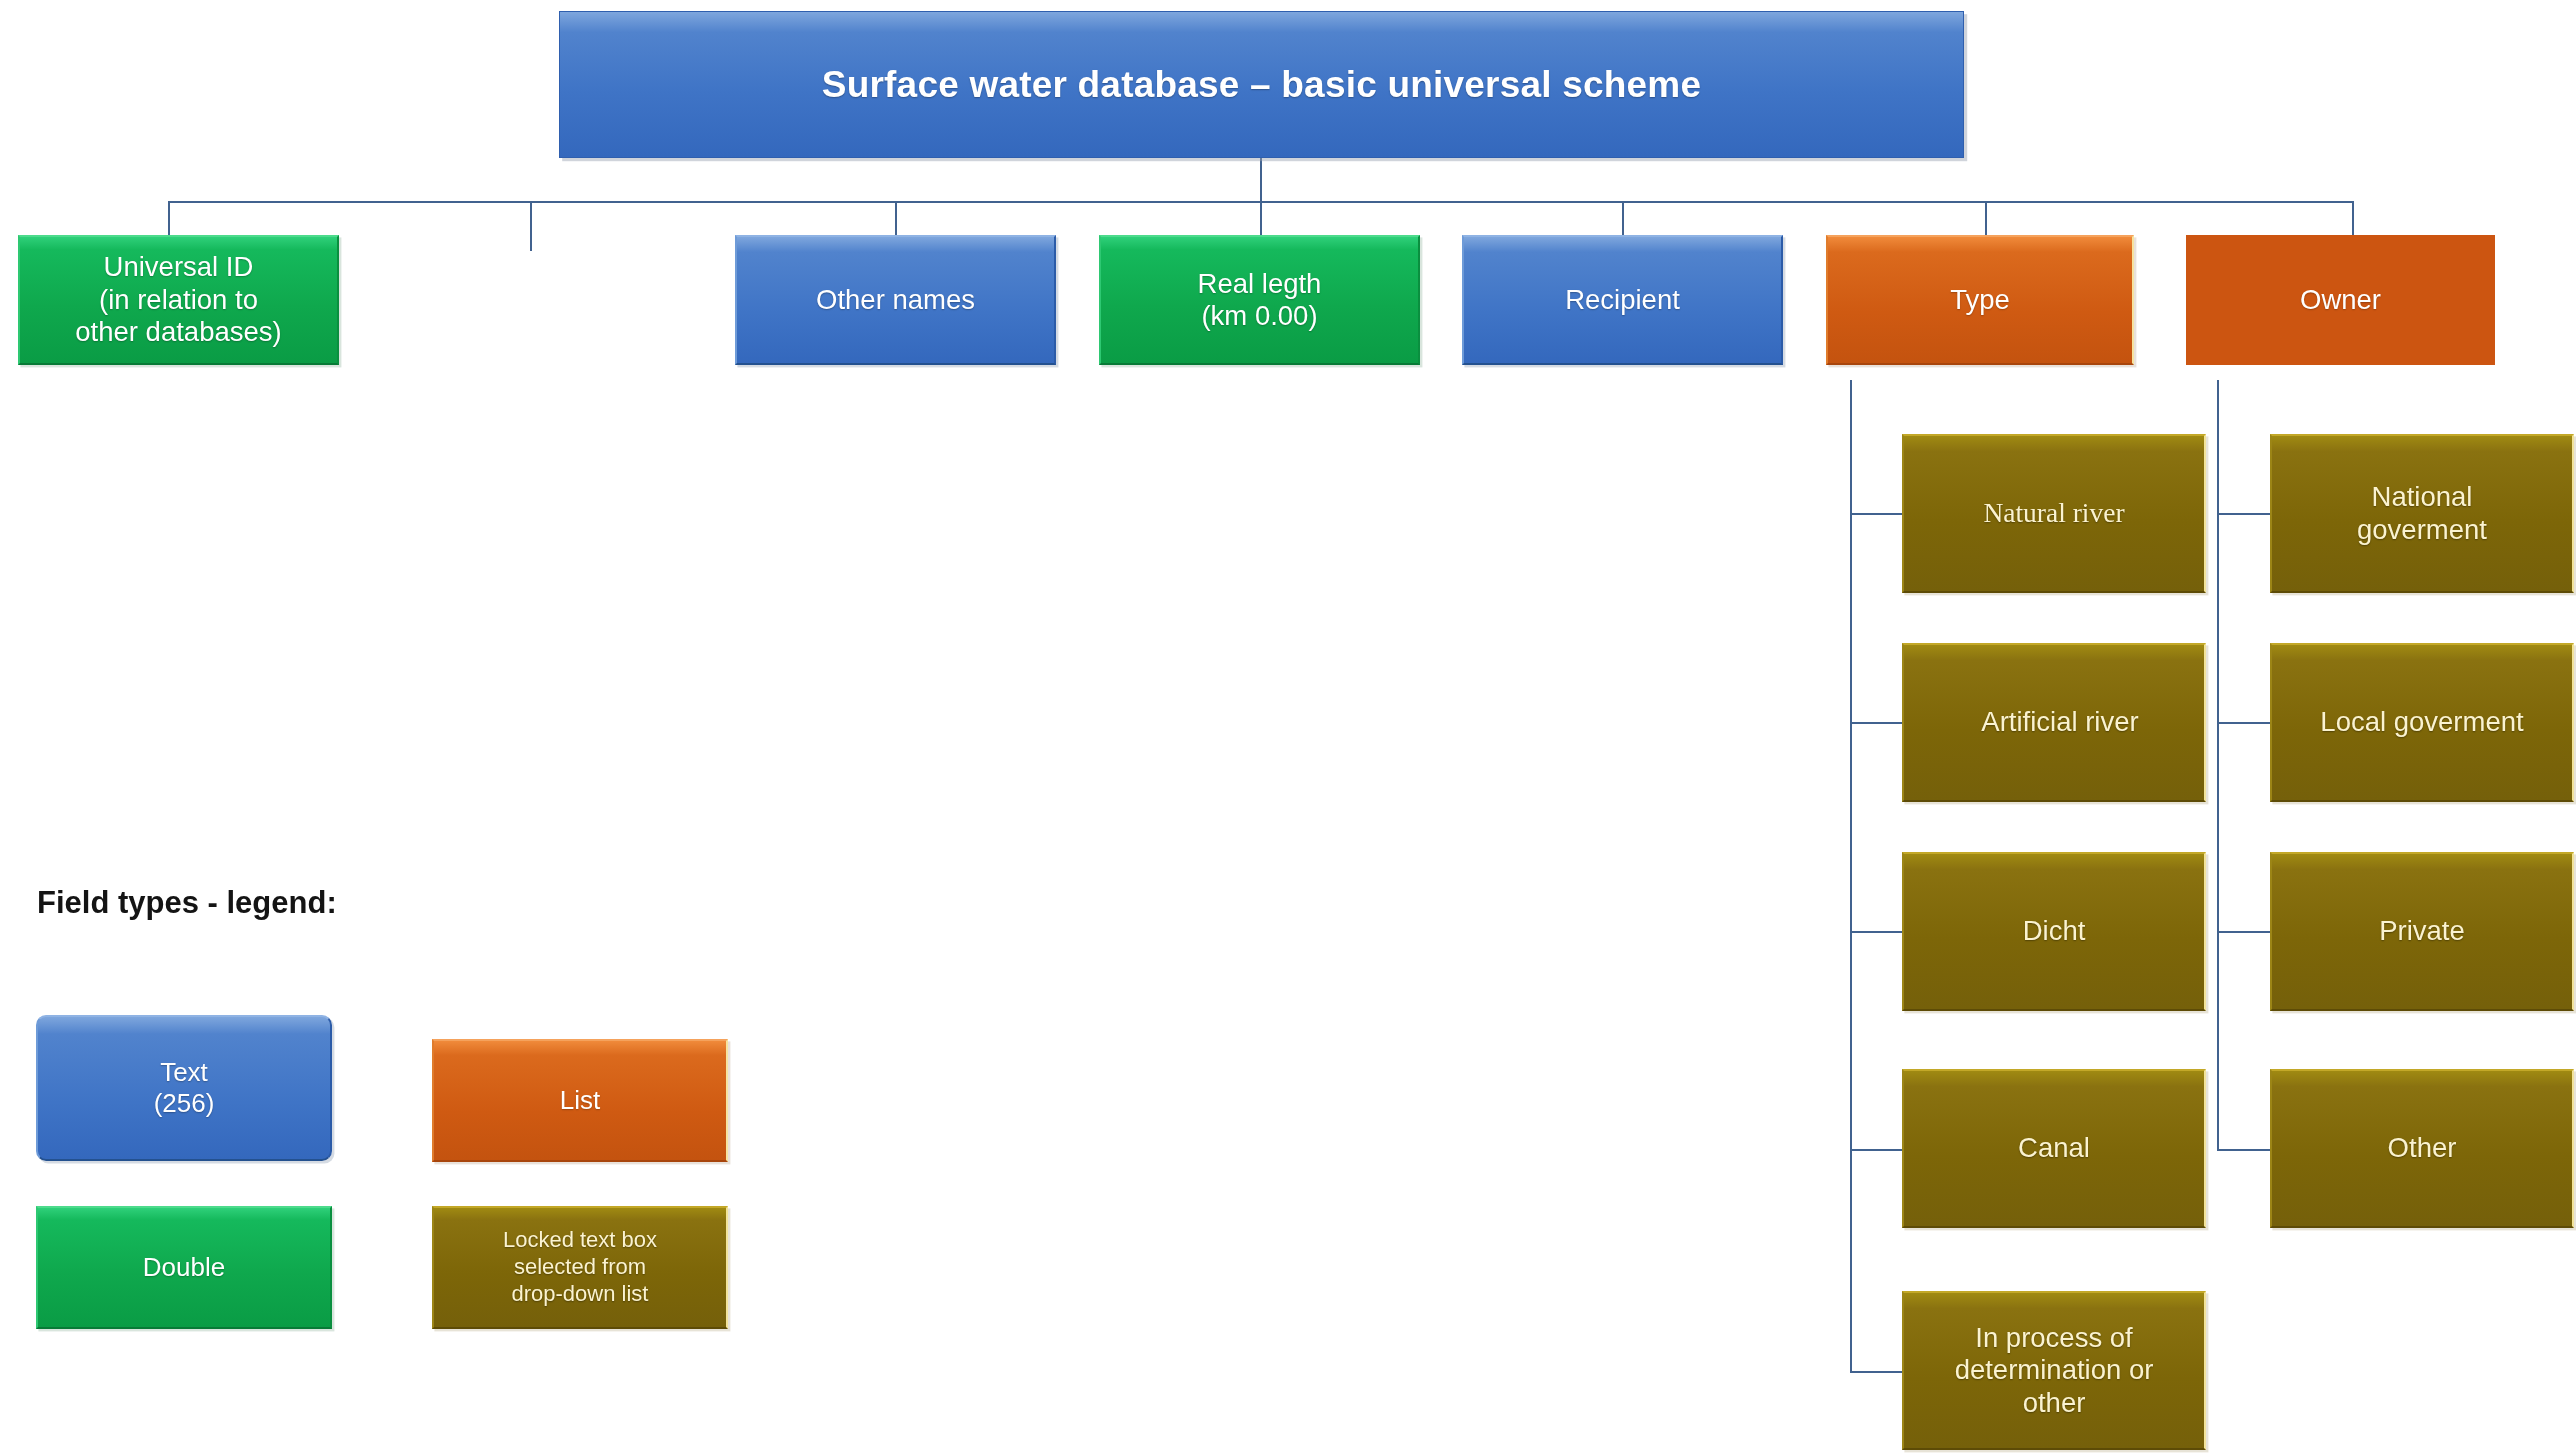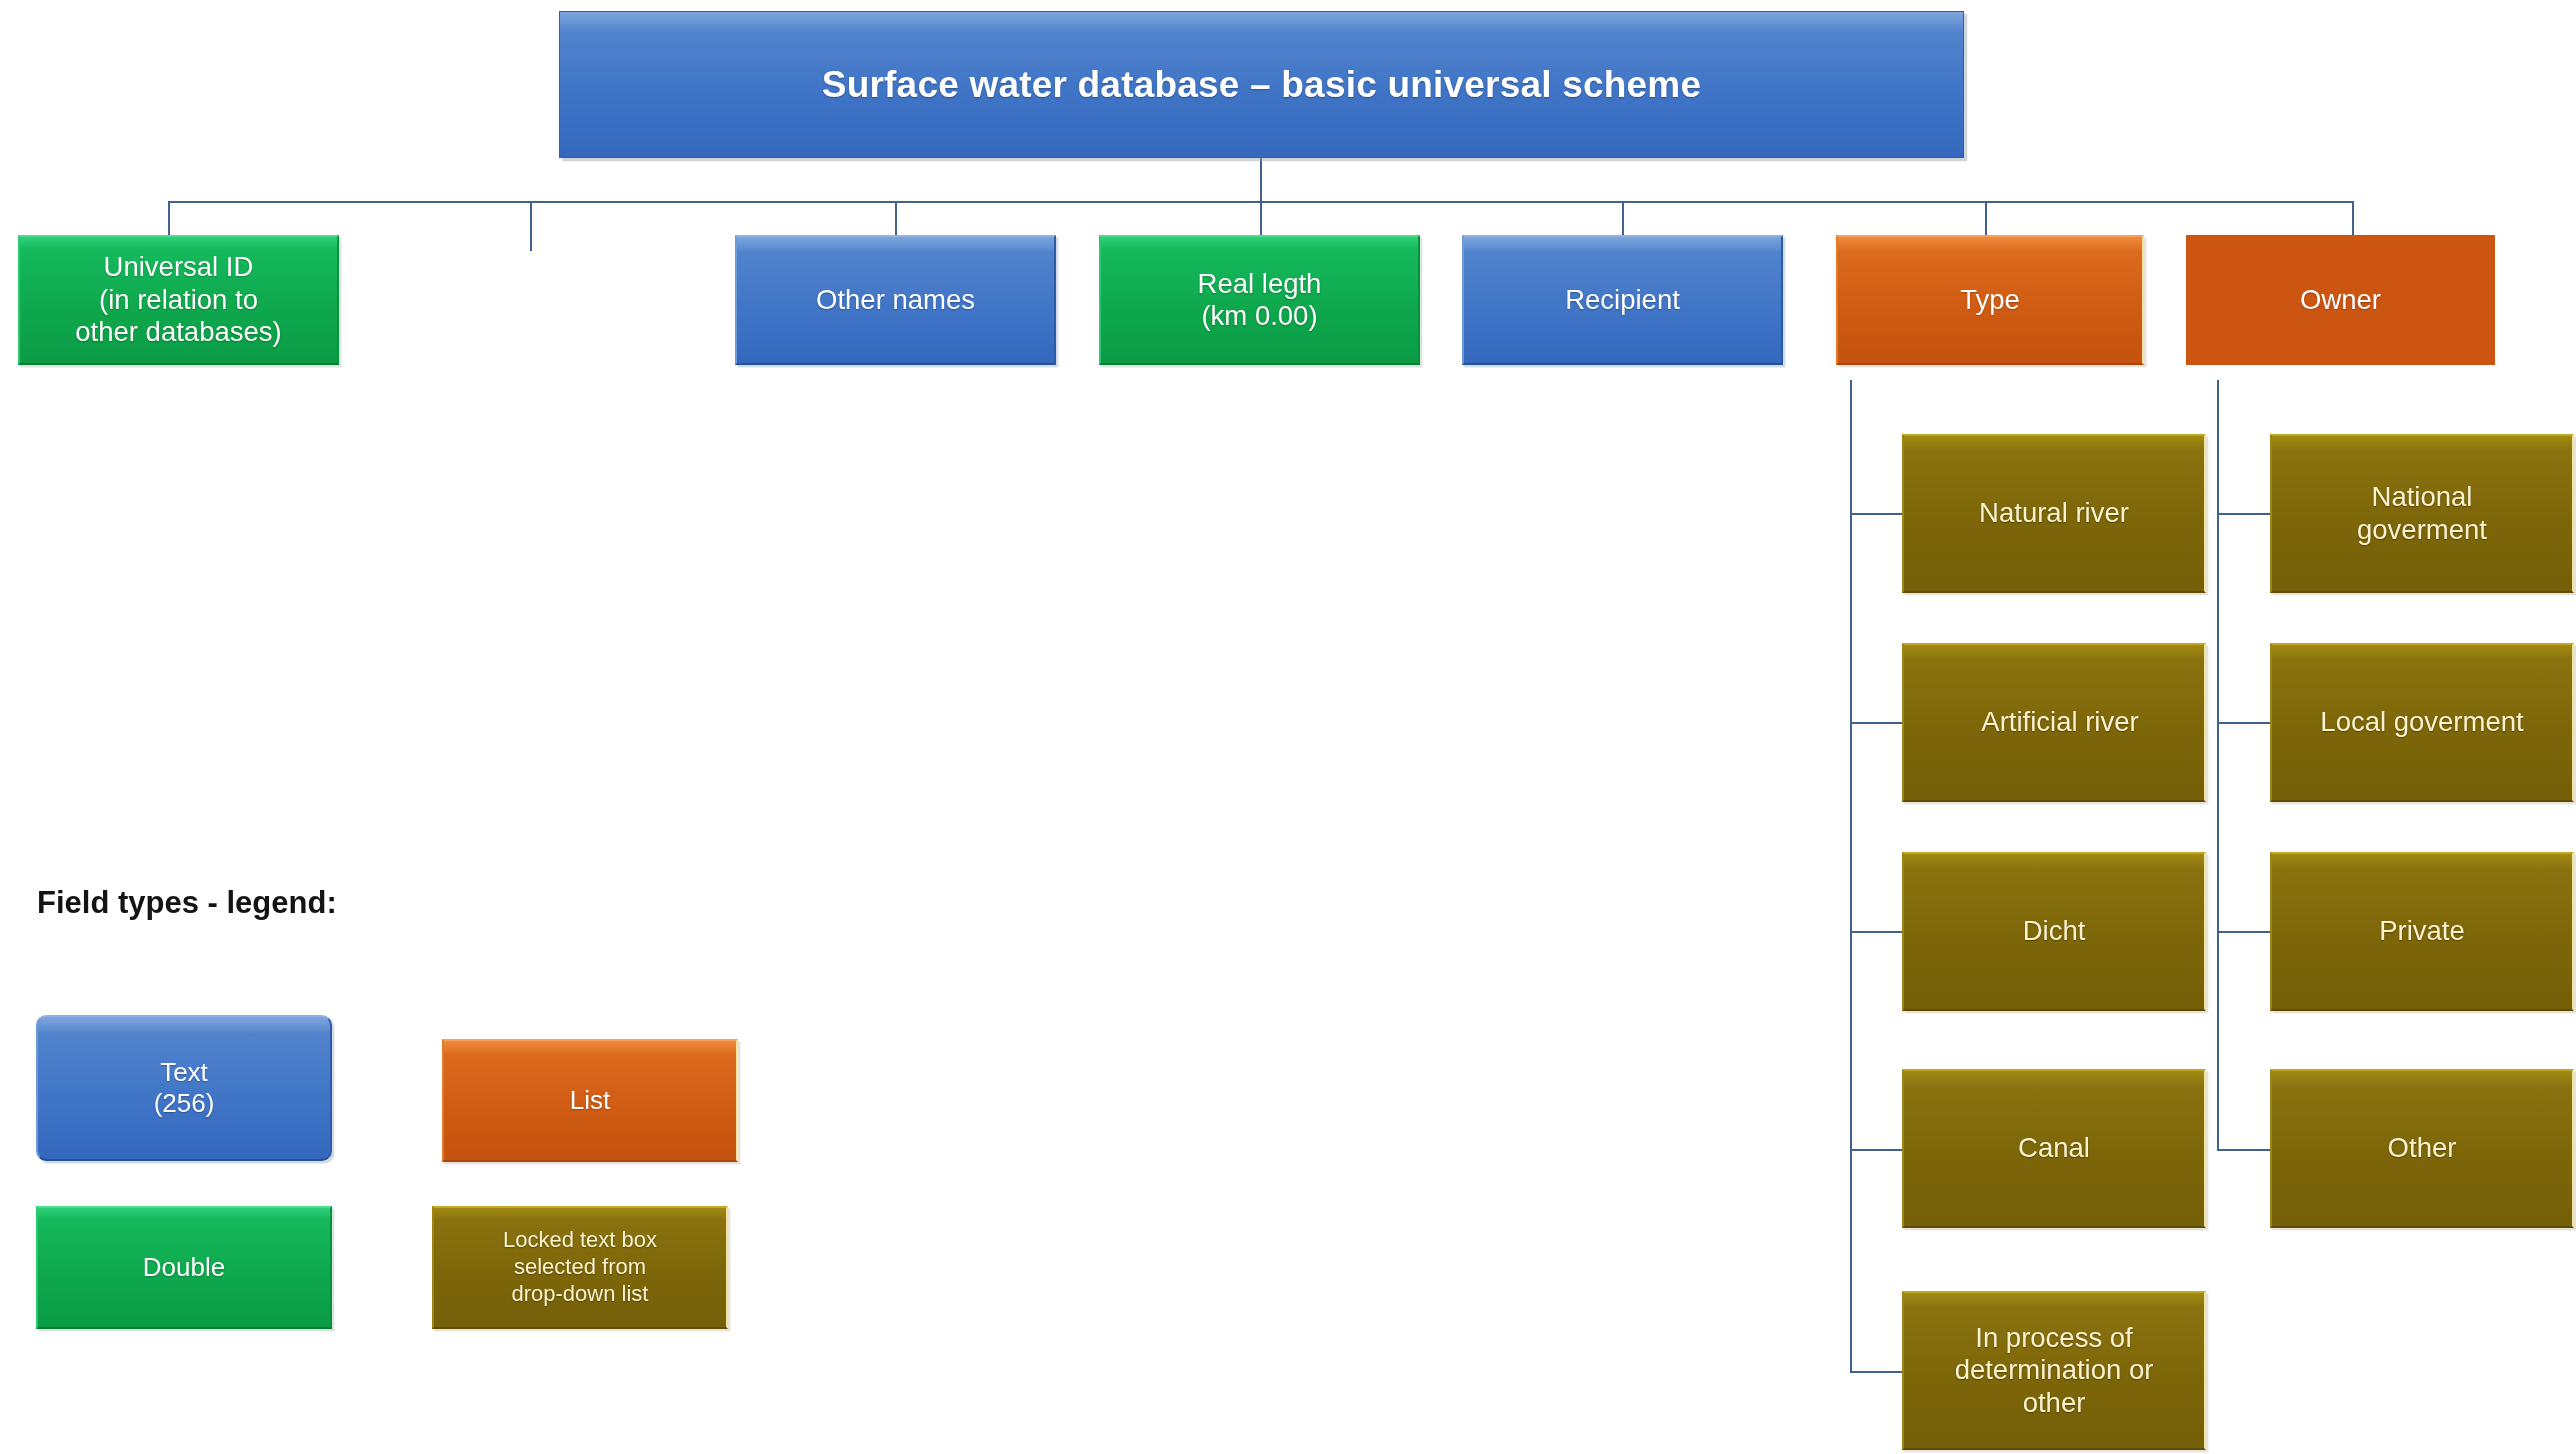--- a/index.html
+++ b/index.html
@@ -59,21 +59,20 @@
   
   .orange{
     background:linear-gradient(to bottom,#f08a3a 0%,#db6a1d 12%,#cf5a12 60%,#c4530f 100%);
     border-top:2.4px solid #f5a25c;
     border-left:2.4px solid #e07c2c;
     border-right:2.4px solid #f6e3a0;
     border-bottom:2.4px solid #a8450c;
     box-shadow:2.4px 2.4px 0 rgba(190,170,150,.35);
     font-size:27.5px;
     text-shadow:0 0.8px 1.6px rgba(0,0,0,.25);
-    margin-left:10px;
   }
   
   .orange-flat{
     background:#cc5511;
     border:0;
     font-size:27.5px;
     text-shadow:0 0.8px 1.6px rgba(0,0,0,.25);
   }
 
   
@@ -160,21 +159,21 @@
   </div>
 
   <div class="node orange" style="left:1826px; top:235px; width:308px; height:130px;">
     <span class="lbl">Type</span>
   </div>
 
   <div class="node orange-flat" style="left:2186px; top:235px; width:309px; height:130px;">
     <span class="lbl">Owner</span>
   </div>
 
-  <div class="node gold" style="left:1902px; top:434px; width:304px; height:159px;">
+  <div class="node gold" style="left:1902px; top:434px; width:304px; height:159px;font-family:Liberation Serif, serif;">
     <span class="lbl">Natural river</span>
   </div>
 
   <div class="node gold" style="left:1902px; top:643px; width:304px; height:159px;padding-left:12px;">
     <span class="lbl">Artificial river</span>
   </div>
 
   <div class="node gold" style="left:1902px; top:852px; width:304px; height:159px;">
     <span class="lbl">Dicht</span>
   </div>

